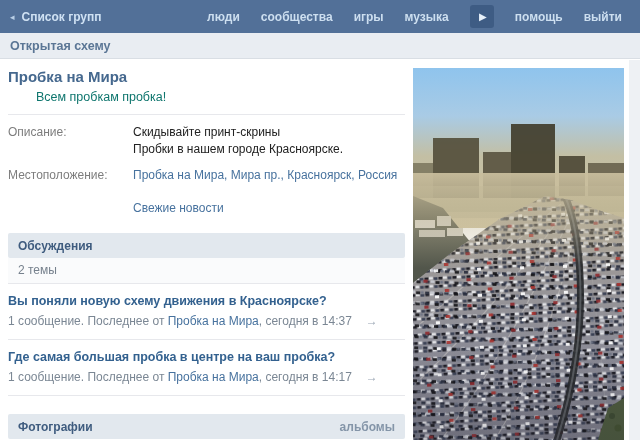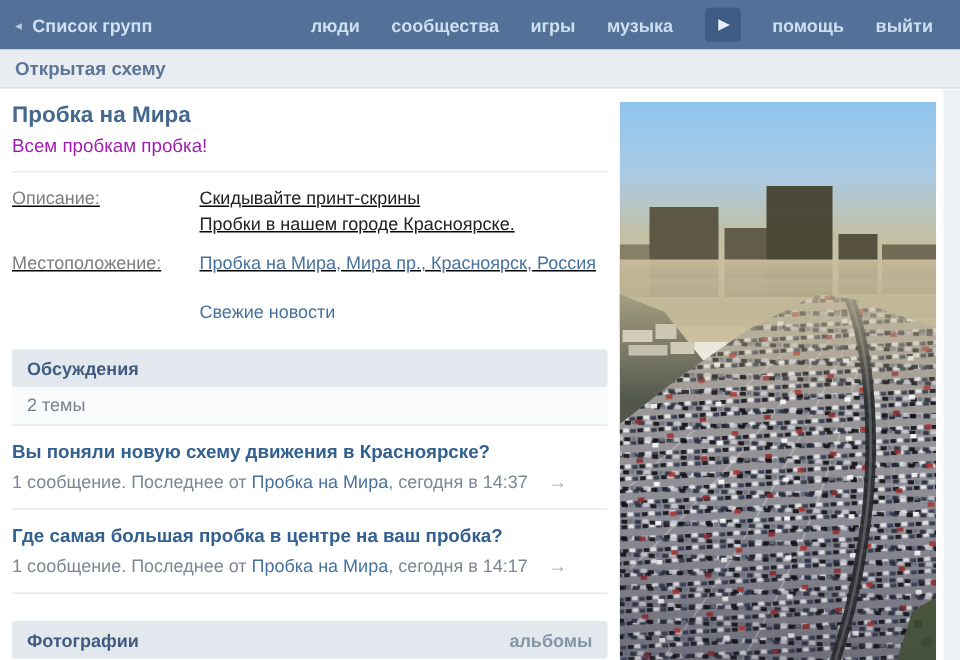--- a/index.html
+++ b/index.html
@@ -20,23 +20,23 @@
   .play-glyph { color:#e8f1fa; font-size:10px; line-height:1; padding-left:2px; }
 
   
   .subheader { position:absolute; left:0; top:33px; width:640px; height:26px; background:#e9edf2;
                border-bottom:1px solid #d9dee4; display:flex; align-items:center; padding-left:10px; }
   .subheader-title { color:#5b7695; font-size:12.5px; font-weight:bold; }
 
   
   .content { position:absolute; left:8px; top:59px; width:397px; }
   .group-title { margin-top:9px; font-size:15px; font-weight:bold; color:#45688e; }
-  .group-status { margin-top:5px; font-size:12.5px; color:#a21caf; }
+  .group-status { margin-top:5px; font-size:12.5px; color:#0f766e;margin-left:28px; }
   .divider { margin-top:10px; border-top:1px solid #e7e8ec; height:0; }
-  .fields { margin-top:9px;text-decoration:underline; }
+  .fields { margin-top:9px; }
   .field-row { display:flex; margin-bottom:9px; }
   .field-label { width:125px; flex:0 0 125px; color:#7d7d7d; font-size:12px; line-height:17px; }
   .field-value { color:#222; font-size:12px; line-height:17px; }
   a.lnk { color:#47729e; text-decoration:none; cursor:pointer; }
   .news { margin:17px 0 12px 125px; font-size:12px; }
 
   .section-bar { margin-top:18px; height:25px; background:#e2e8ee; border-radius:2px;
                  display:flex; align-items:center; justify-content:space-between; padding:0 10px; }
   .section-title { color:#3f5c7f; font-size:12px; font-weight:bold; }
   .albums-link { color:#8495a8; font-size:12px; font-weight:bold; cursor:pointer; }

